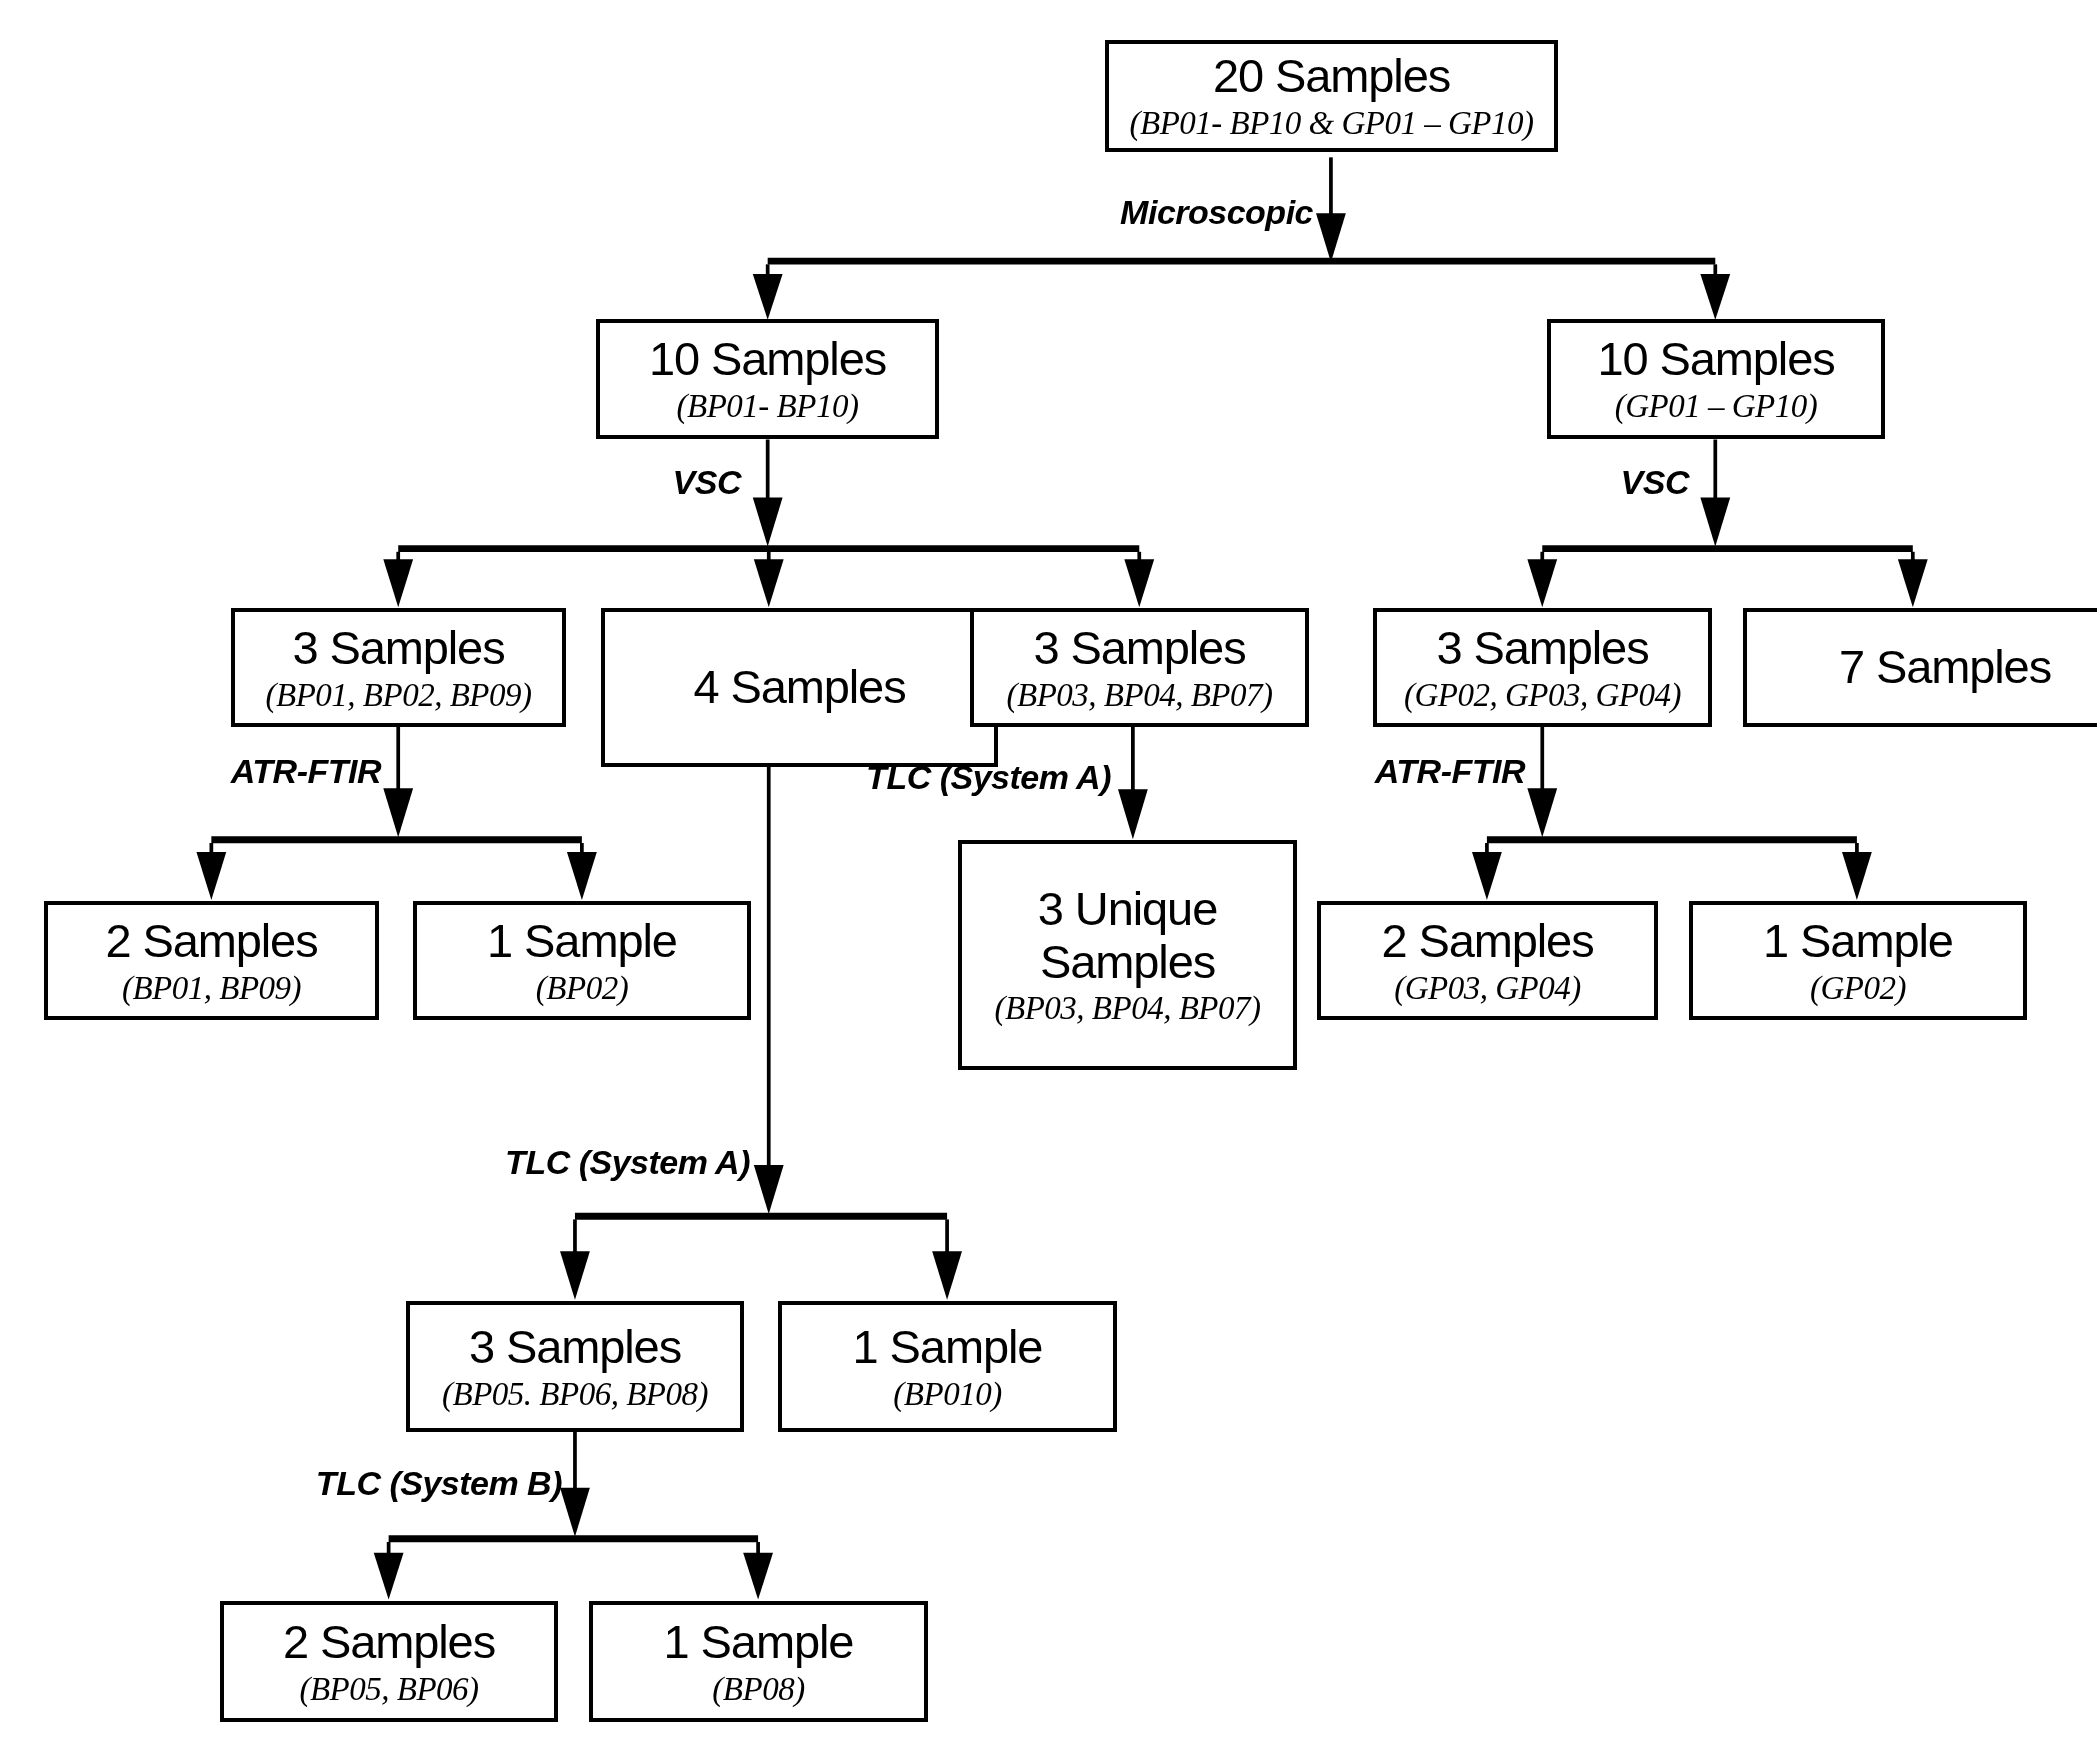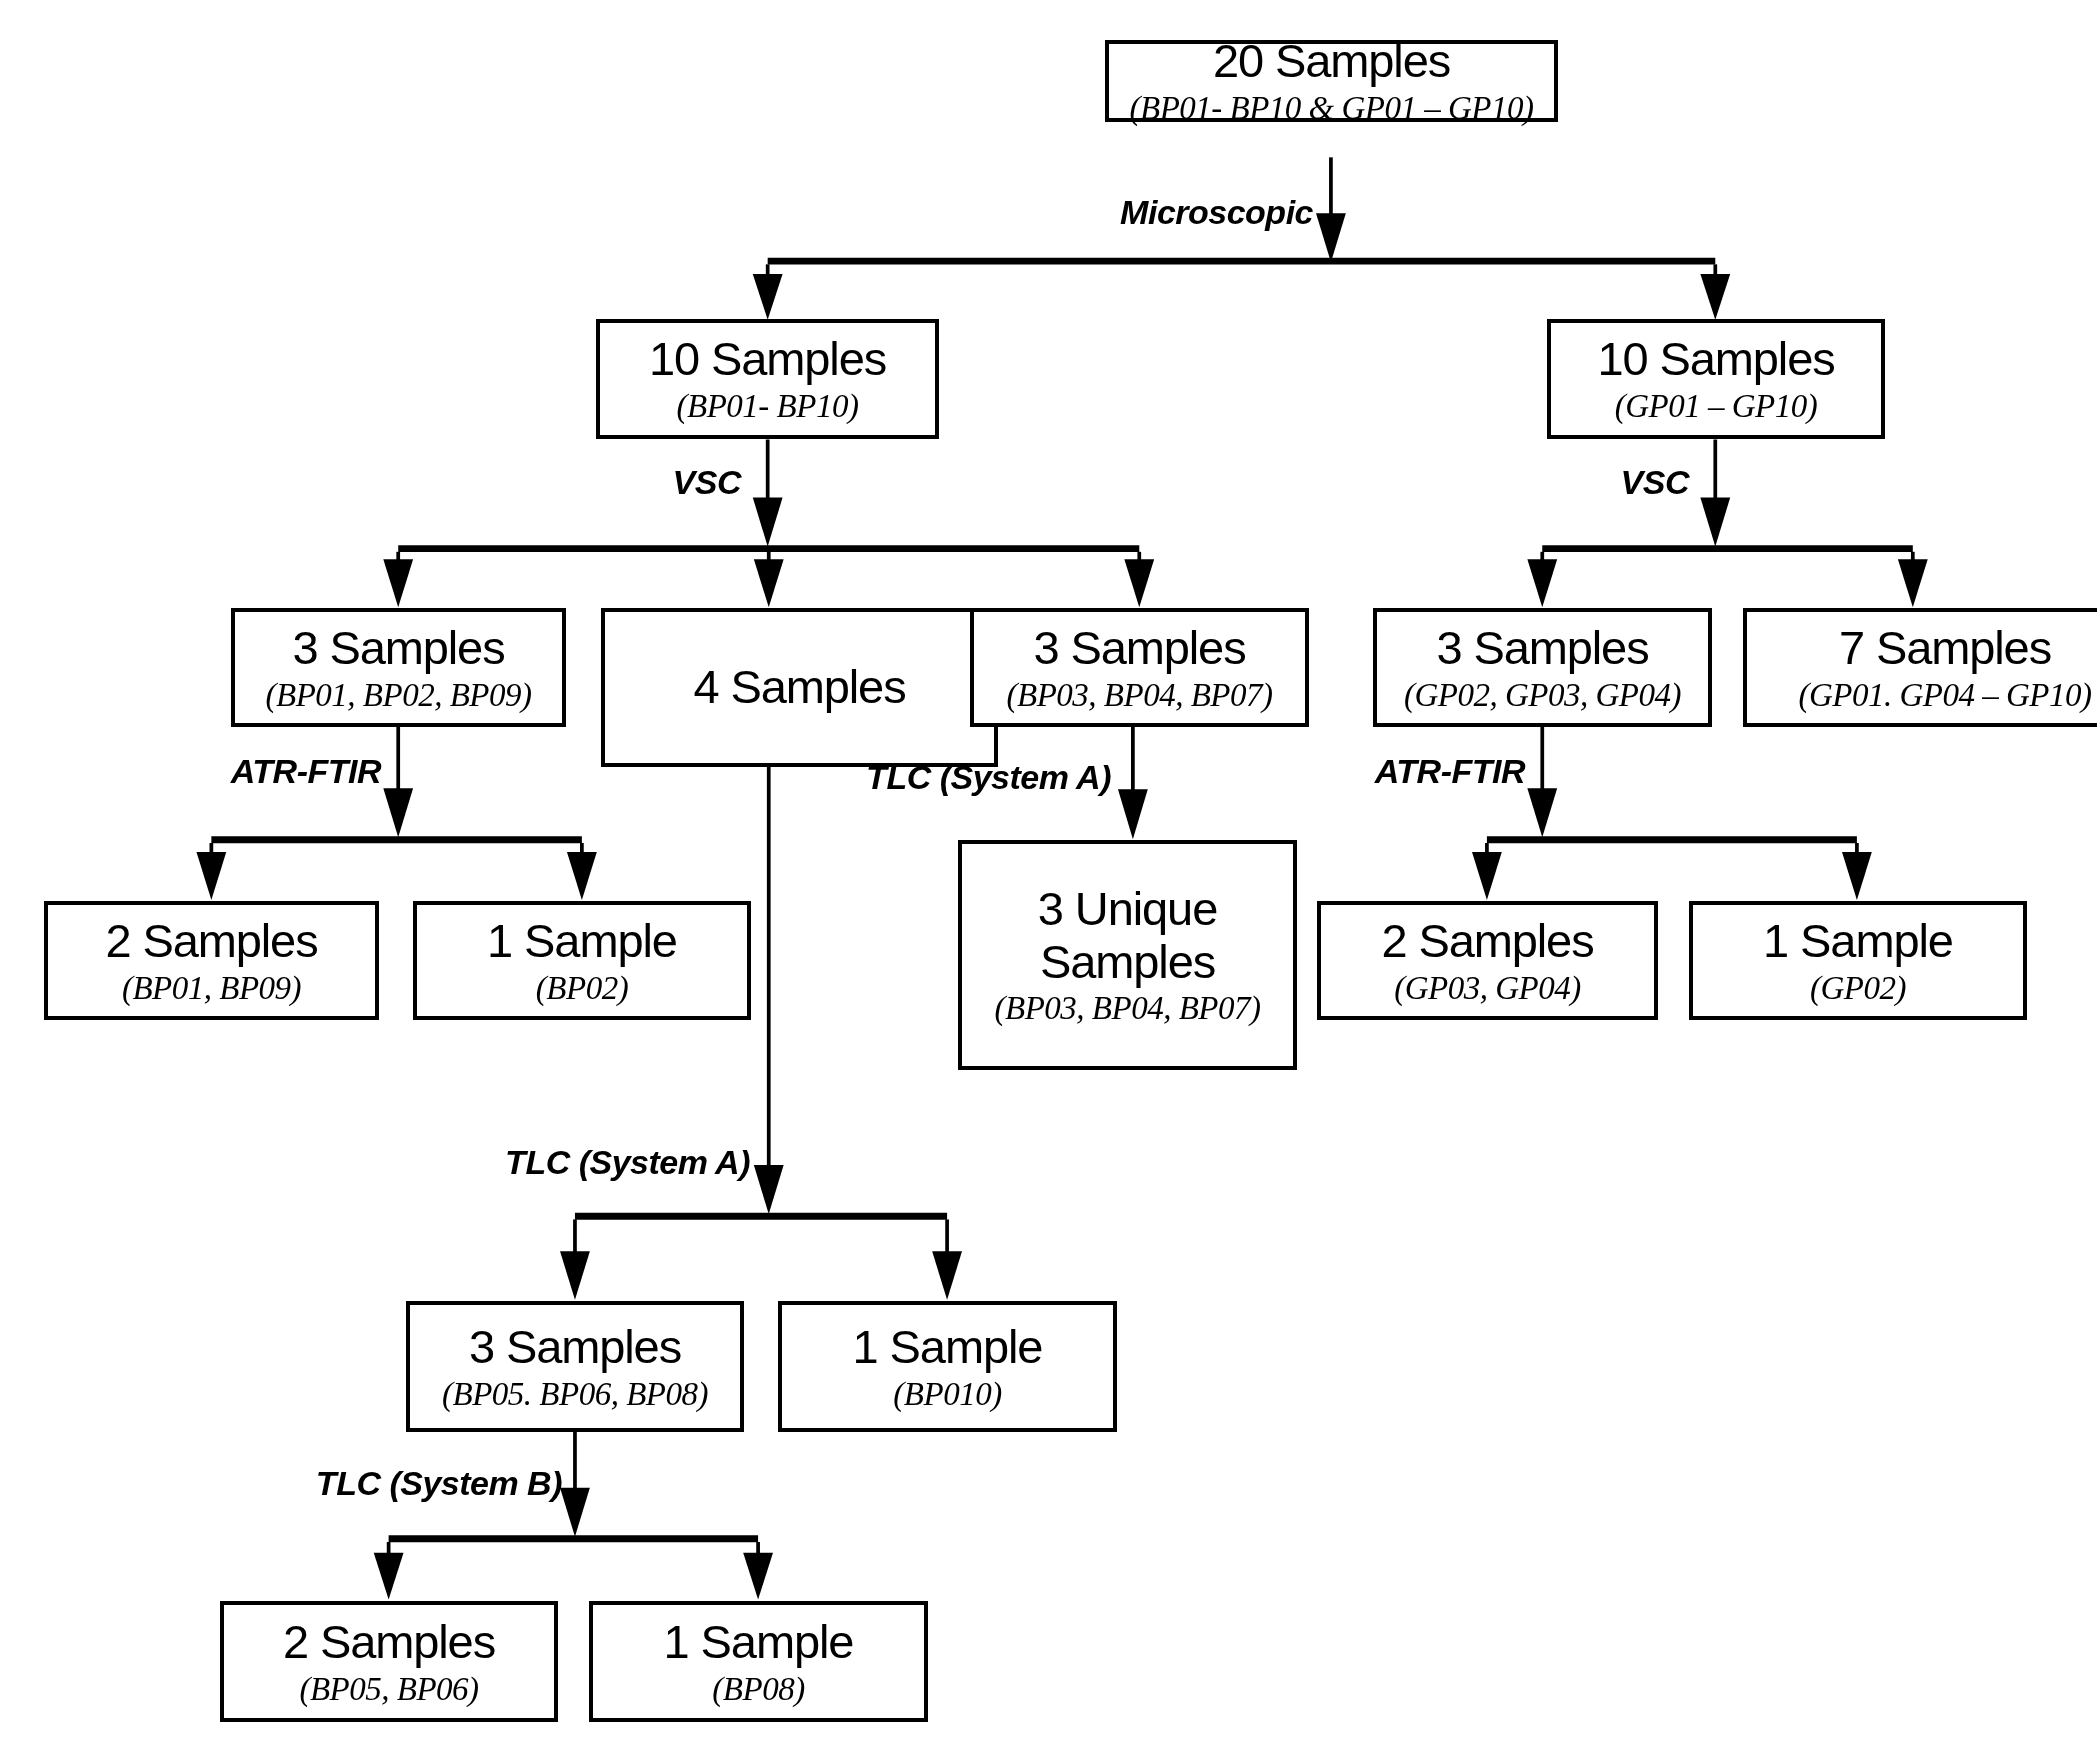--- a/index.html
+++ b/index.html
@@ -130,21 +130,21 @@
       <line class="stem" x1="1080" y1="2689" x2="1080" y2="2798"></line>
       <polygon points="1052,2794 1108,2794 1080,2886"></polygon>
       <line class="rail" x1="730" y1="2890" x2="1424" y2="2890"></line>
       <line class="stem" x1="730" y1="2896" x2="730" y2="2920"></line>
       <polygon points="702,2916 758,2916 730,3004"></polygon>
       <line class="stem" x1="1424" y1="2896" x2="1424" y2="2920"></line>
       <polygon points="1396,2916 1452,2916 1424,3004"></polygon>
     </g>
   </svg>
 
-  <div class="node" style="left:1105px;top:40px;width:453px;height:82px">
+  <div class="node" style="left:1105px;top:40px;width:453px;height:112px">
     <div class="t">20 Samples</div>
     <div class="s">(BP01- BP10 &amp; GP01 – GP10)</div>
   </div>
 
   <div class="node" style="left:596px;top:319px;width:343px;height:120px">
     <div class="t">10 Samples</div>
     <div class="s">(BP01- BP10)</div>
   </div>
 
   <div class="node" style="left:1547px;top:319px;width:338px;height:120px">
@@ -166,21 +166,20 @@
     <div class="s">(BP03, BP04, BP07)</div>
   </div>
 
   <div class="node" style="left:1373px;top:608px;width:339px;height:119px">
     <div class="t">3 Samples</div>
     <div class="s">(GP02, GP03, GP04)</div>
   </div>
 
   <div class="node" style="left:1743px;top:608px;width:404px;height:119px">
     <div class="t">7 Samples</div>
-    <div class="s">(GP01. GP04 – GP10)</div>
   </div>
 
   <div class="node" style="left:44px;top:901px;width:335px;height:119px">
     <div class="t">2 Samples</div>
     <div class="s">(BP01, BP09)</div>
   </div>
 
   <div class="node" style="left:413px;top:901px;width:338px;height:119px">
     <div class="t">1 Sample</div>
     <div class="s">(BP02)</div>

